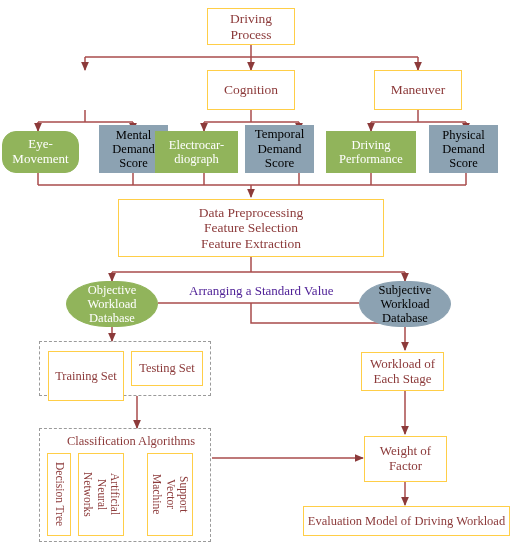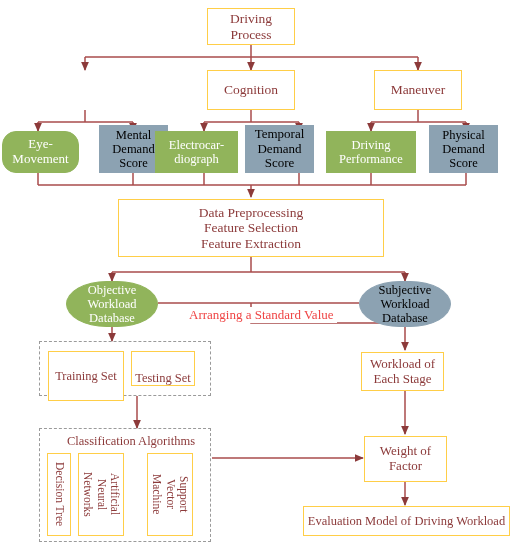--- a/index.html
+++ b/index.html
@@ -73,26 +73,25 @@
     color: #8C3A3A;
     z-index: 3;
   }
   .vert {
     writing-mode: vertical-rl;
     text-orientation: mixed;
   }
   .vert .node-label { white-space: nowrap; }
   .edge-label {
     position: absolute;
-    color: #ef4444;
+    color: #4c1d95;
     background: #ffffff;
     padding: 0 3px;
     white-space: nowrap;
     z-index: 3;
-    margin-top: 24px;
   }
   .node-label { display: block; }
 </style>
 </head>
 <body>
 
 <div id="canvas">
 
   <svg id="edges" viewBox="0 0 517 550" width="517" height="550">
     <defs>
@@ -234,21 +233,21 @@
       <span class="node-label">Database</span>
     </span>
   </div>
 
   <div class="edge-label" style="left:186px; top:283px; font-size:13px;">Arranging a Standard Value</div>
 
   <div class="dashed-group" style="left:39px; top:341px; width:172px; height:55px;"></div>
   <div class="node box" style="left:48px; top:351px; width:76px; height:50px; font-size:12.5px;">
     <span class="node-label">Training Set</span>
   </div>
-  <div class="node box" style="left:131px; top:351px; width:64px; height:35px; font-size:12.5px;align-items:flex-end;">
+  <div class="node box" style="left:131px; top:351px; width:72px; height:35px; font-size:12.5px;">
     <span class="node-label">Testing Set</span>
   </div>
 
   <div class="dashed-group" style="left:39px; top:428px; width:172px; height:114px;"></div>
   <div class="group-title" style="left:45px; top:434px; width:172px; font-size:12.5px;">Classification Algorithms</div>
 
   <div class="node box vert" style="left:47px; top:453px; width:24px; height:83px; font-size:11.5px;">
     <span>
       <span class="node-label">Decision Tree</span>
     </span>

